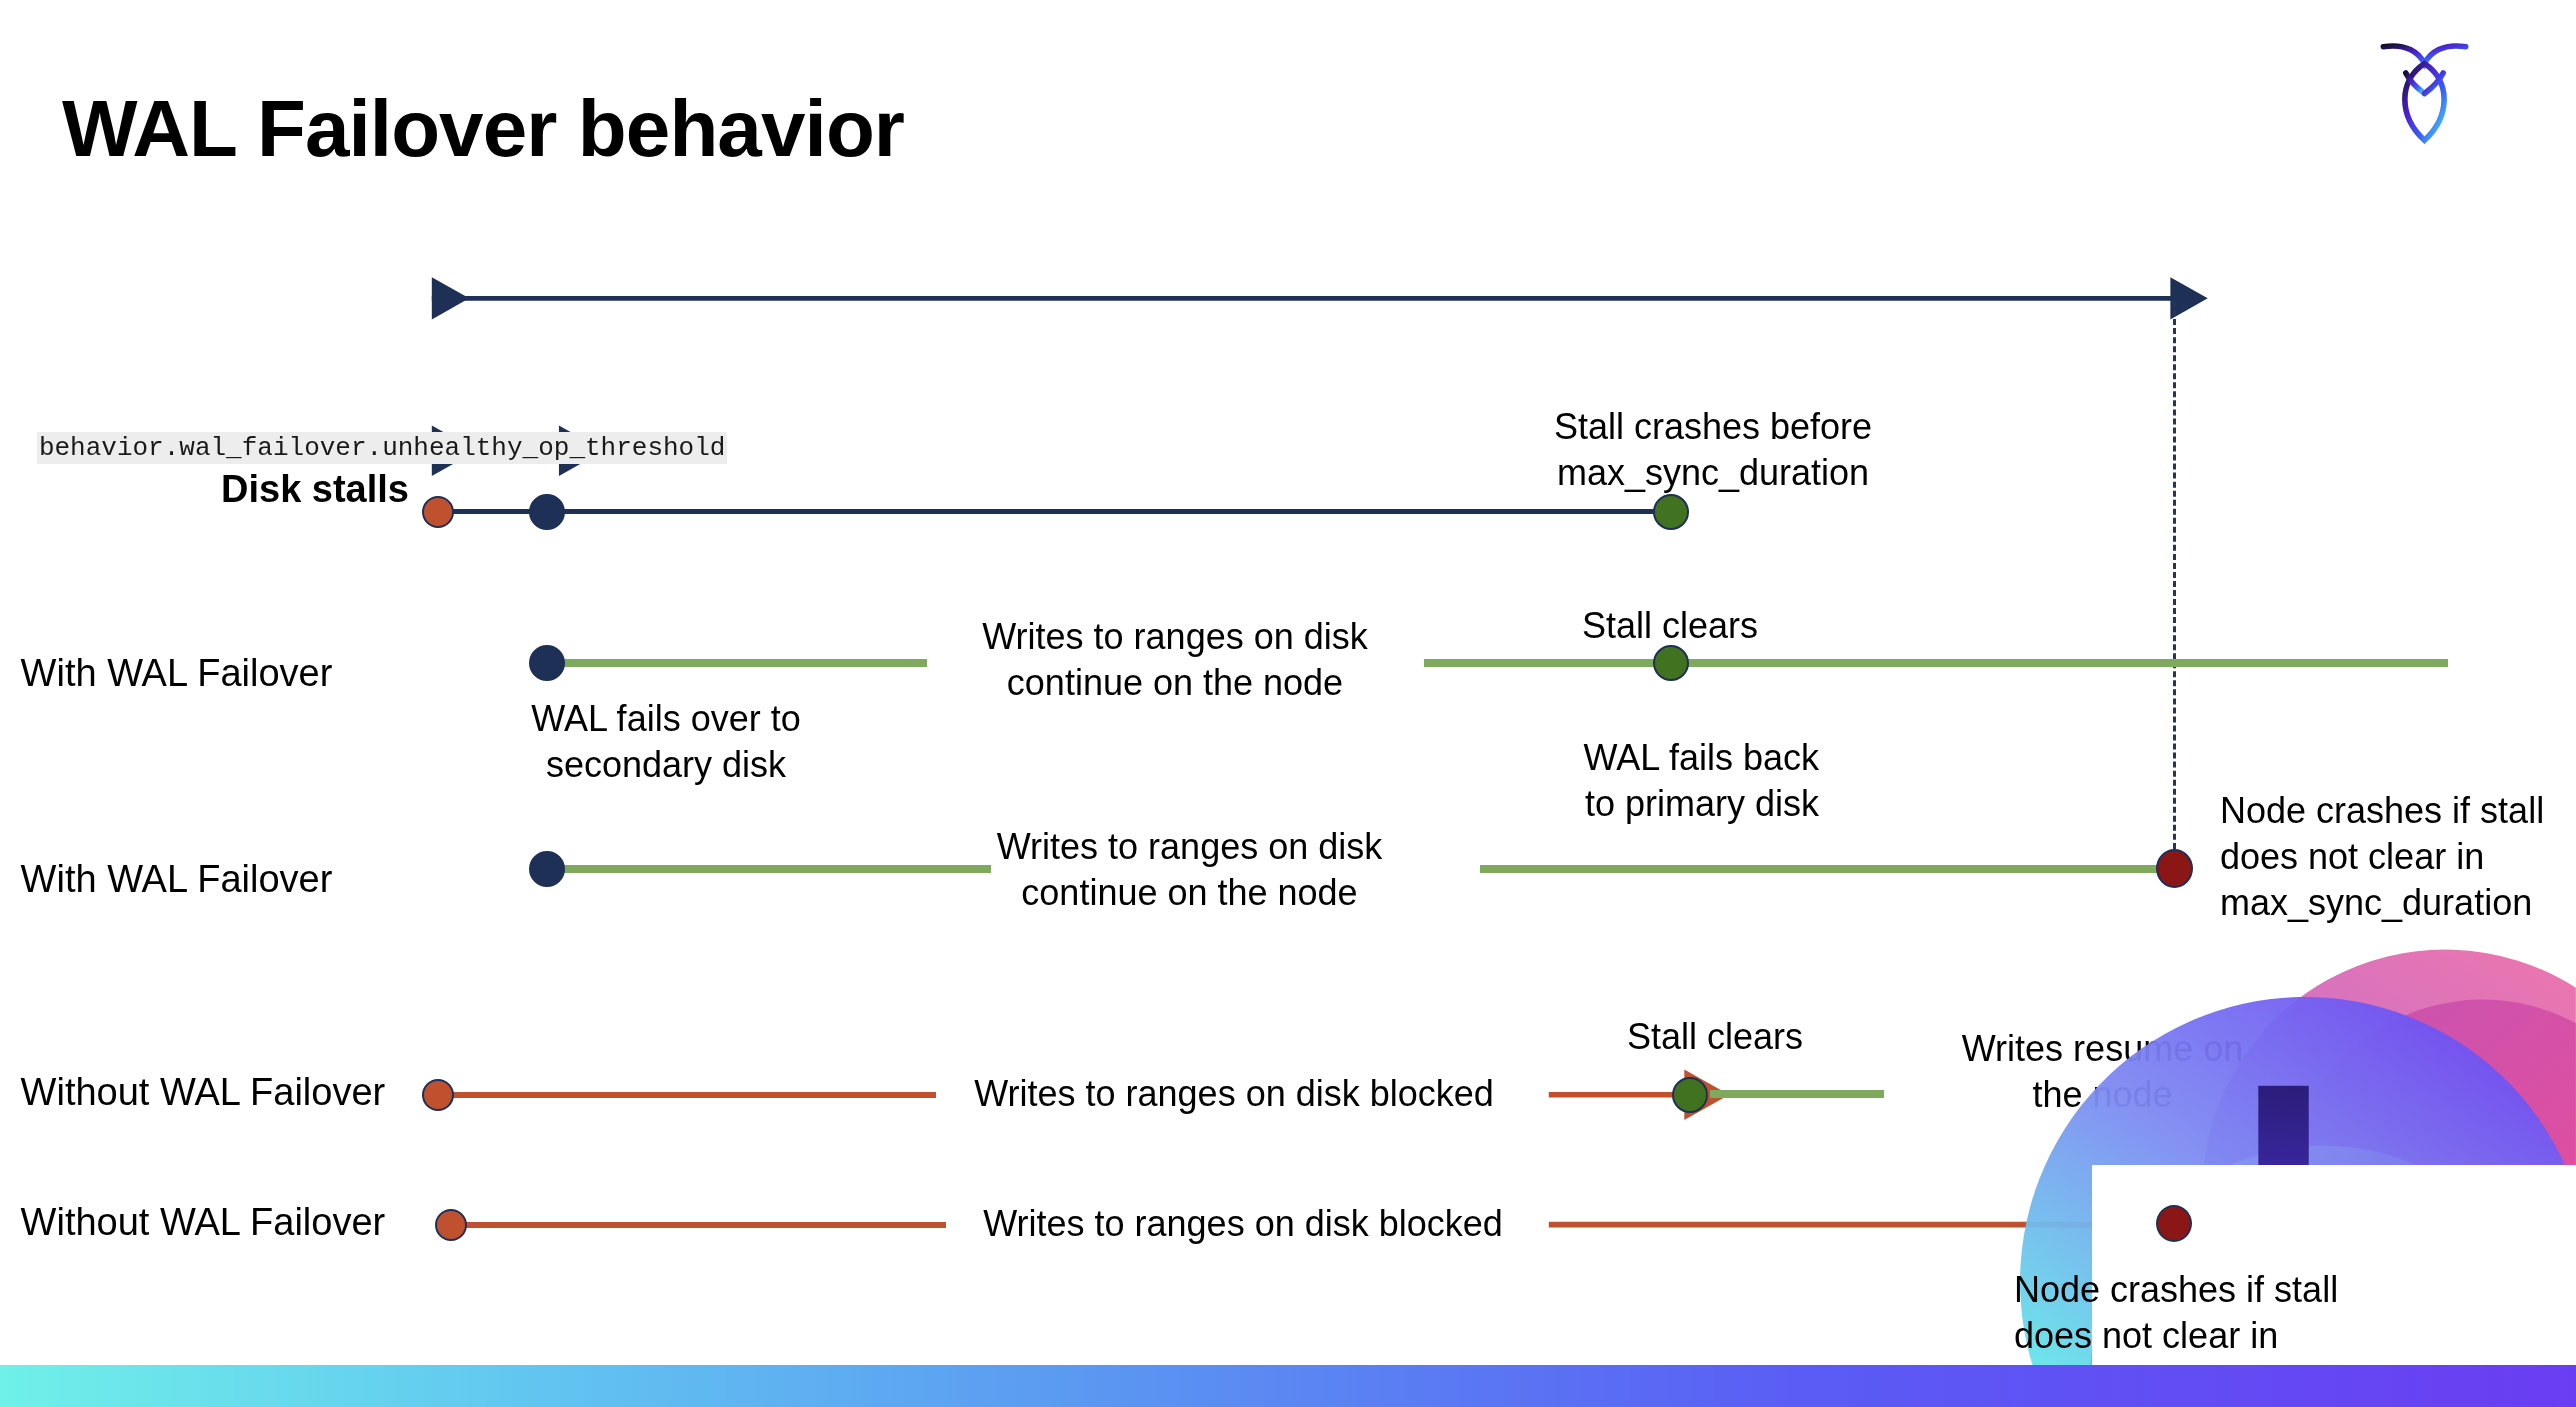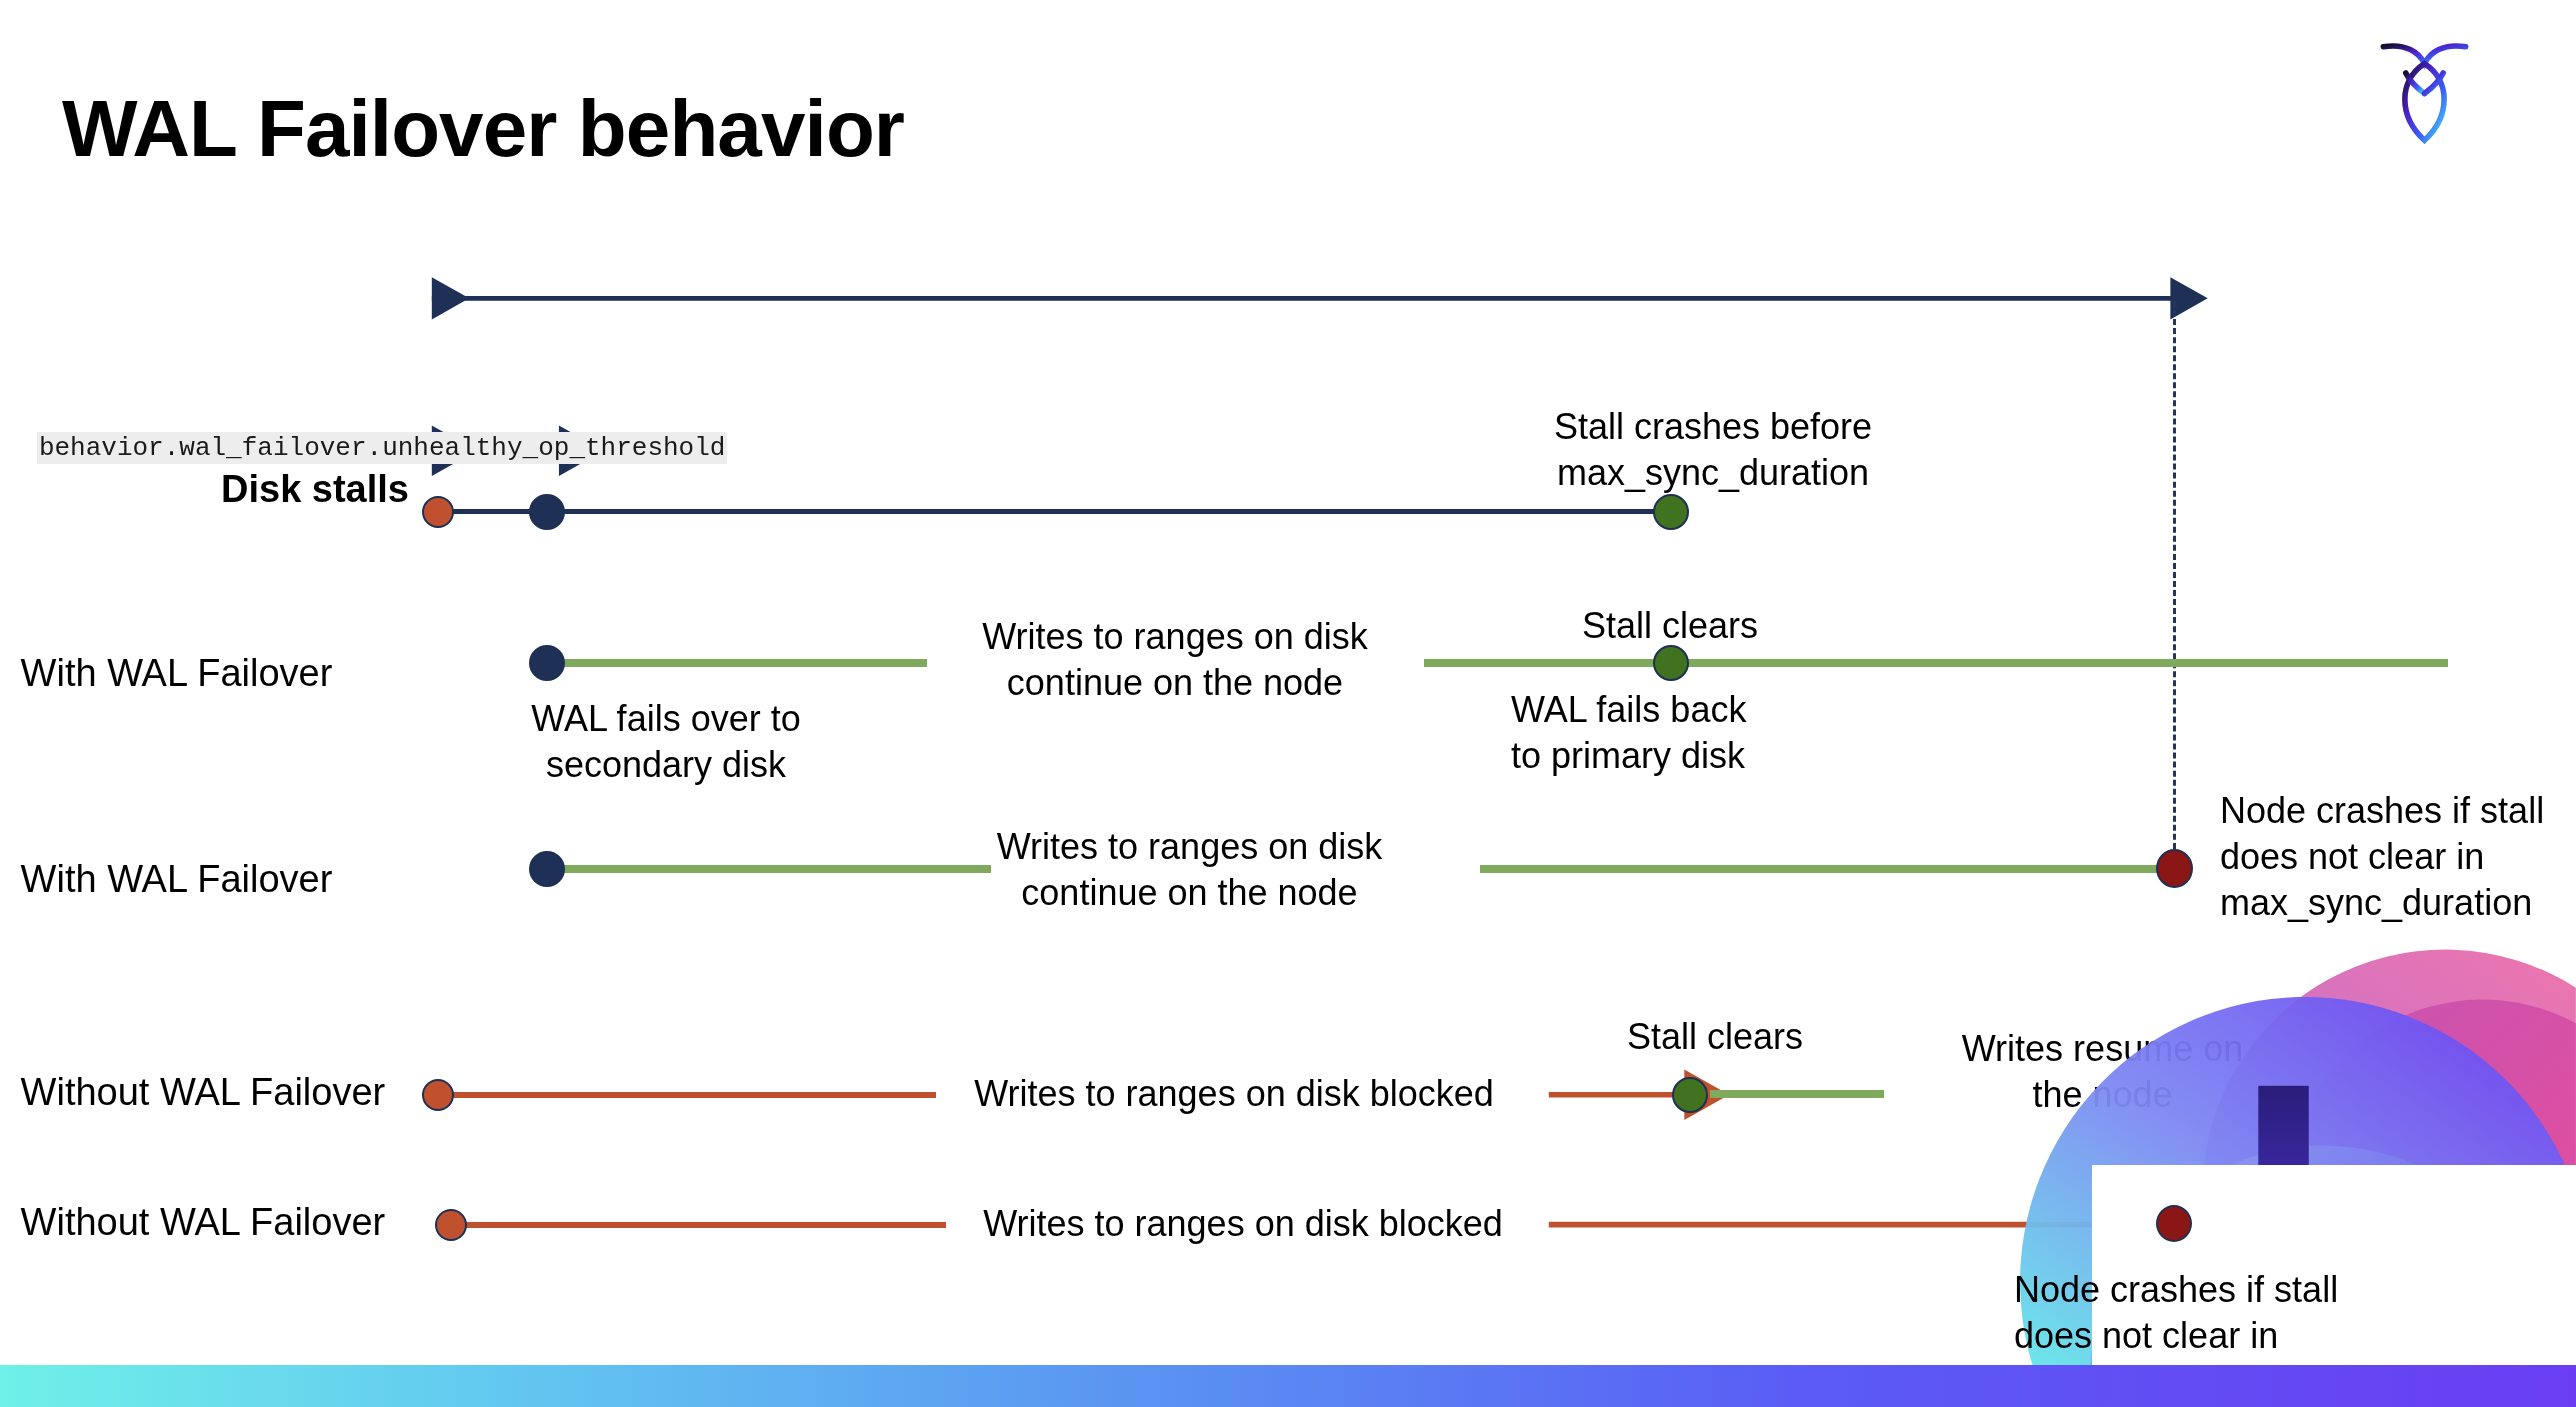--- a/index.html
+++ b/index.html
@@ -137,21 +137,21 @@
   <div class="rowlabel" style="left:20.6px;top:652px;">With WAL Failover</div>
   <div class="line green" style="left:548px;top:659px;width:379px;"></div>
   <div class="line green" style="left:1424px;top:659px;width:1024px;"></div>
   <div class="dot dot-navy" style="left:529px;top:645px;width:36px;height:36px;"></div>
   <div class="dot dot-green" style="left:1653px;top:645px;width:36px;height:36px;"></div>
   <div class="lbl" style="left:946px;top:614px;width:458px;text-align:center;">Writes to ranges on disk
 continue on the node</div>
   <div class="lbl" style="left:479px;top:696px;width:374px;text-align:center;">WAL fails over to
 secondary disk</div>
   <div class="lbl" style="left:1530px;top:603px;width:280px;text-align:center;">Stall clears</div>
-  <div class="lbl" style="left:1511px;top:687px;width:308px;text-align:left;">WAL fails  back
+  <div class="lbl" style="left:1511px;top:735px;width:308px;text-align:right;">WAL fails  back
 to primary disk</div>
 
   <div class="rowlabel" style="left:20.6px;top:858px;">With WAL Failover</div>
   <div class="line green" style="left:548px;top:865px;width:443px;"></div>
   <div class="line green" style="left:1480px;top:865px;width:697px;"></div>
   <div class="dot dot-navy" style="left:529px;top:851px;width:36px;height:36px;"></div>
   <div class="dot dot-darkred" style="left:2156px;top:849px;width:37px;height:39px;"></div>
   <div class="lbl" style="left:949px;top:824px;width:481px;text-align:center;">Writes to ranges on disk
 continue on the node</div>
   <div class="lbl" style="left:2220px;top:788px;width:393px;text-align:left;">Node crashes if stall

